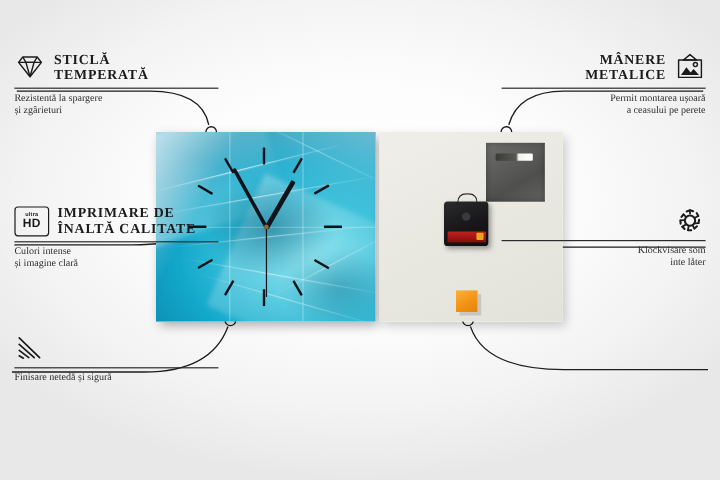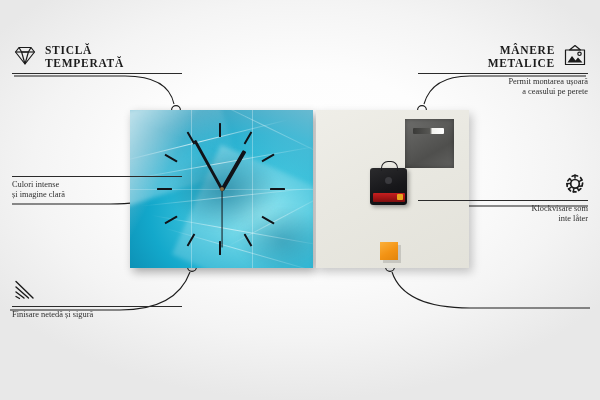--- a/index.html
+++ b/index.html
@@ -338,23 +338,33 @@
           <path d="M3.5,8 L22.5,8"></path>
           <path d="M7,3.5 L9.6,8 L13,20"></path>
           <path d="M19,3.5 L16.4,8 L13,20"></path>
           <path d="M9.6,8 L16.4,8"></path>
         </g>
       </svg>
       <div class="title">STICLĂ
 TEMPERATĂ</div>
     </div>
     <div class="rule"></div>
+    <div class="sub">Rezistentă la spargere
+și zgârieturi</div>
   </div>
 
   <div class="feature left" style="left:12px;top:172px;width:170px;">
+    <div class="head">
+      <div class="hd-badge">
+        <span class="u">ultra</span>
+        <span class="h">HD</span>
+      </div>
+      <div class="title">IMPRIMARE DE
+ÎNALTĂ CALITATE</div>
+    </div>
     <div class="rule"></div>
     <div class="sub">Culori intense
 și imagine clară</div>
   </div>
 
   <div class="feature left" style="left:12px;top:278px;width:170px;">
     <div class="head">
       <svg class="ic" viewBox="0 0 26 24">
         <g stroke="#1b1b1b" stroke-width="1.4" stroke-linecap="round">
           <line x1="4" y1="3.5" x2="21" y2="20"></line>

